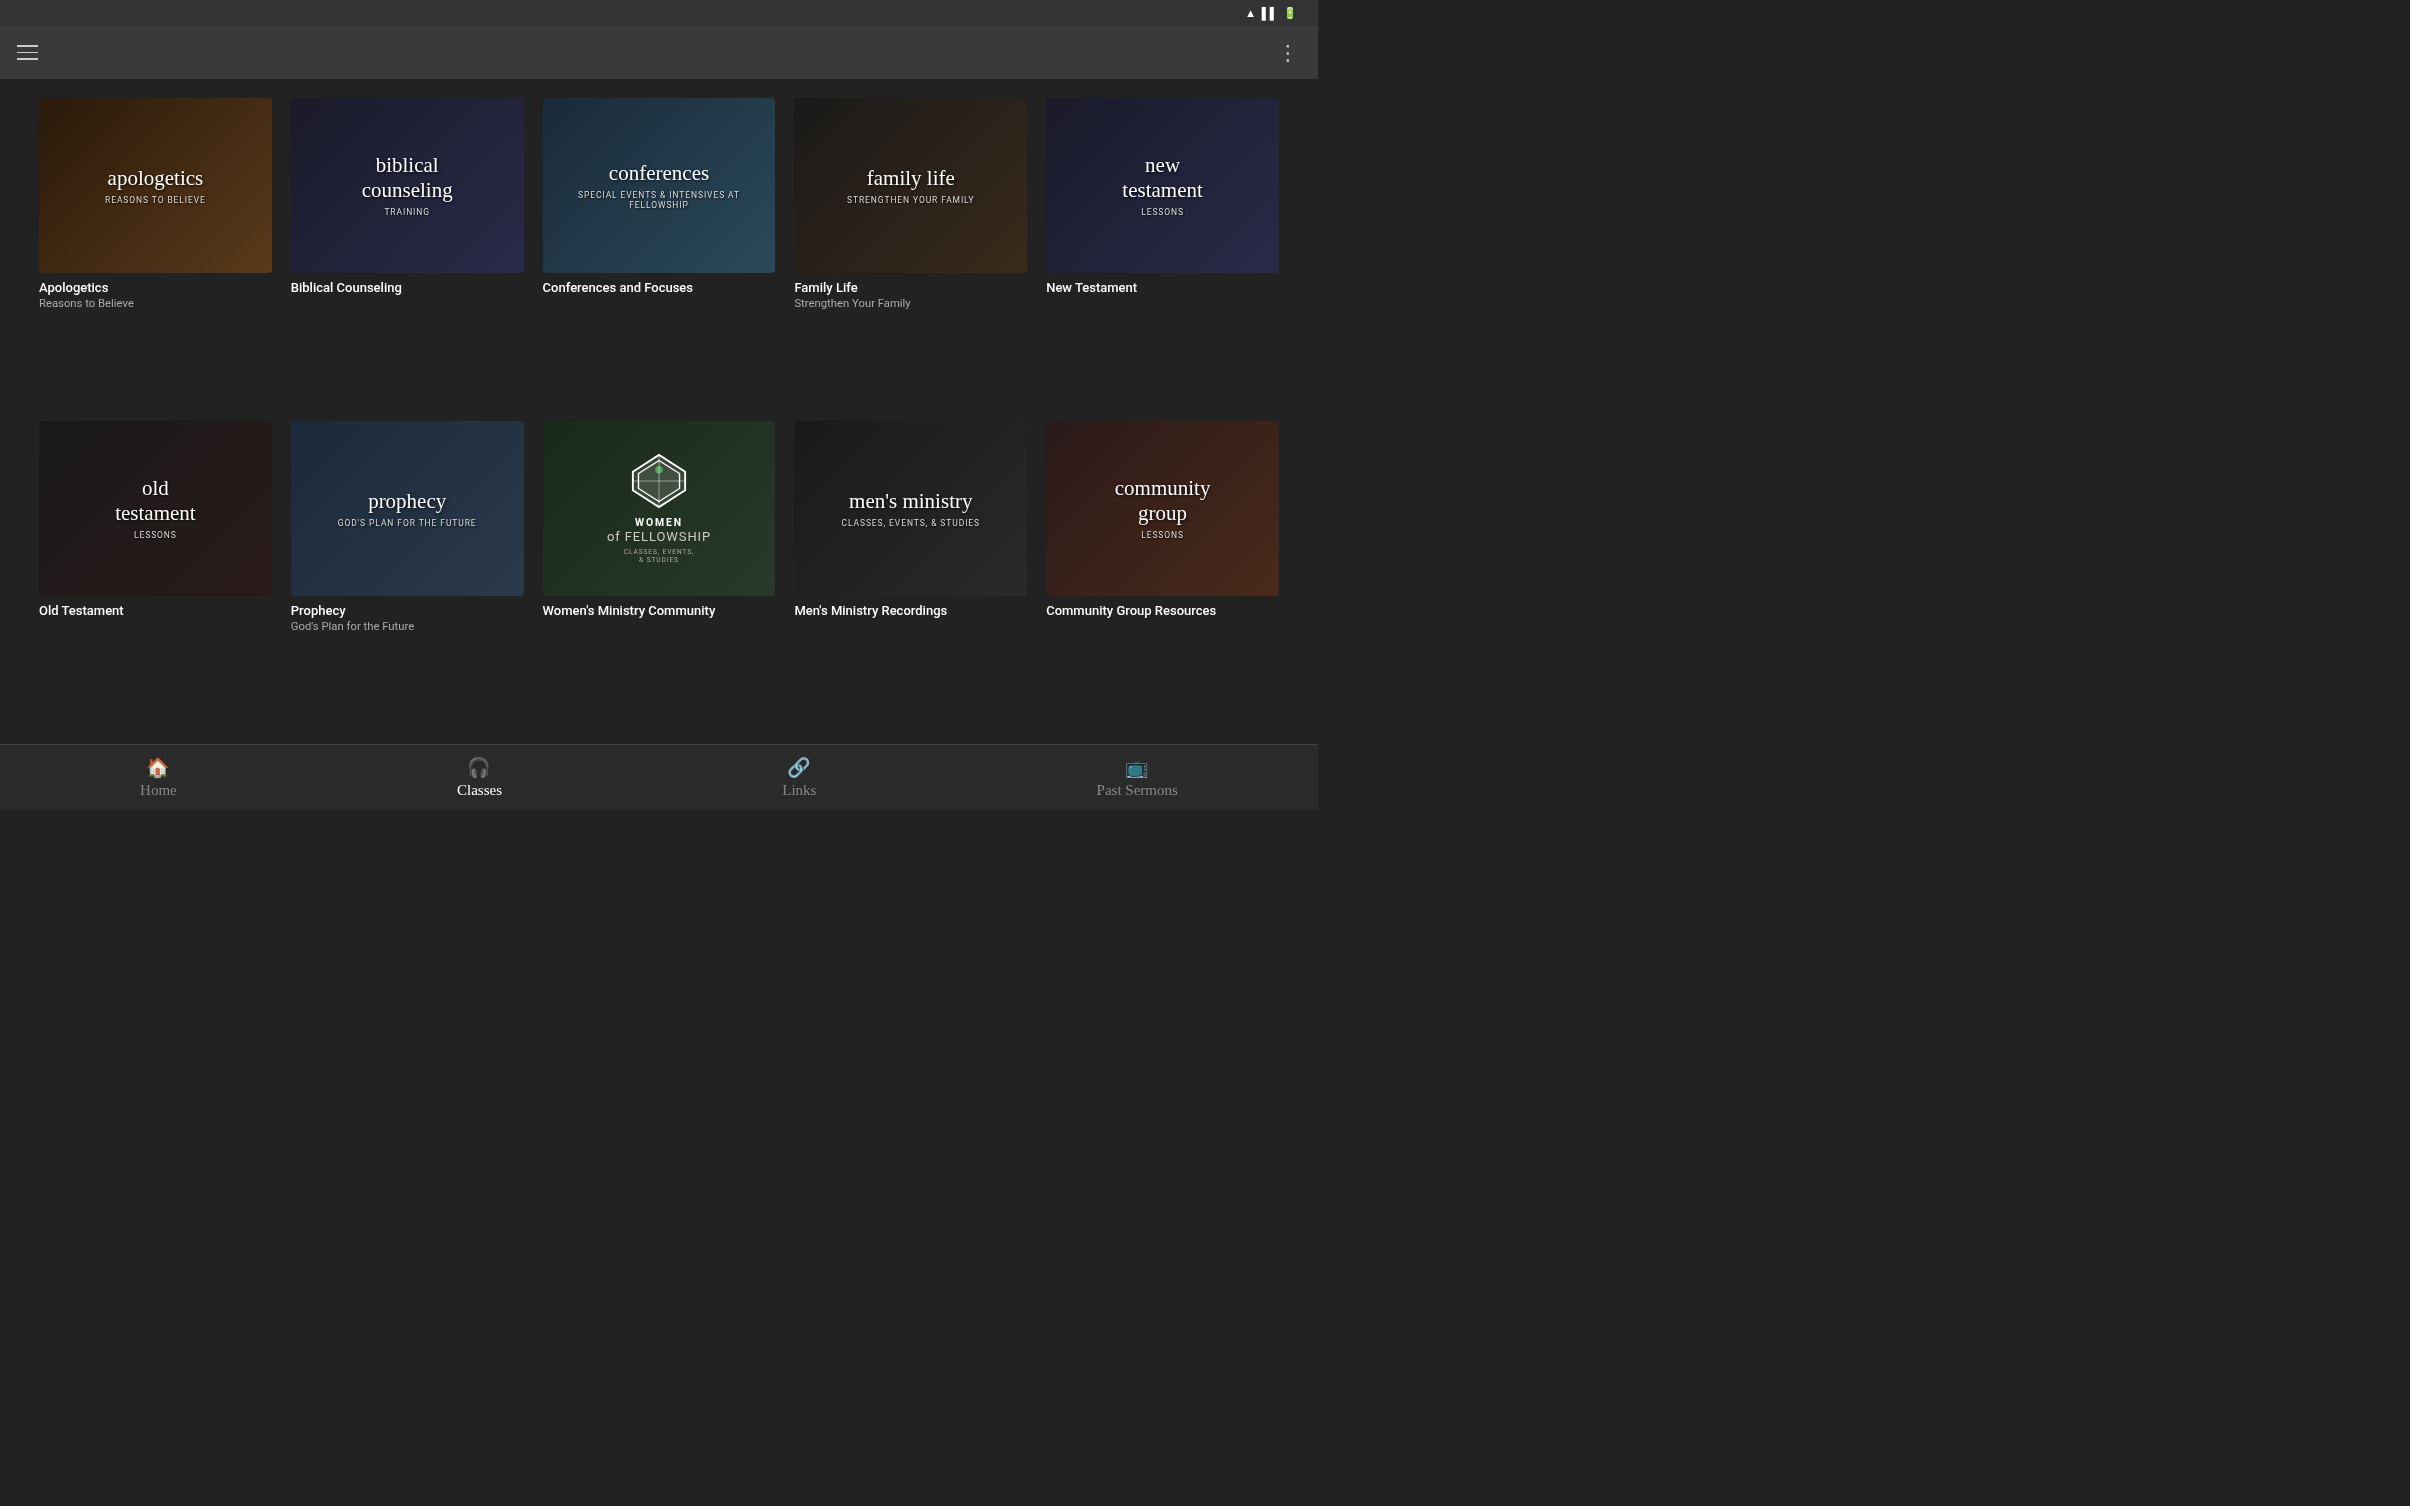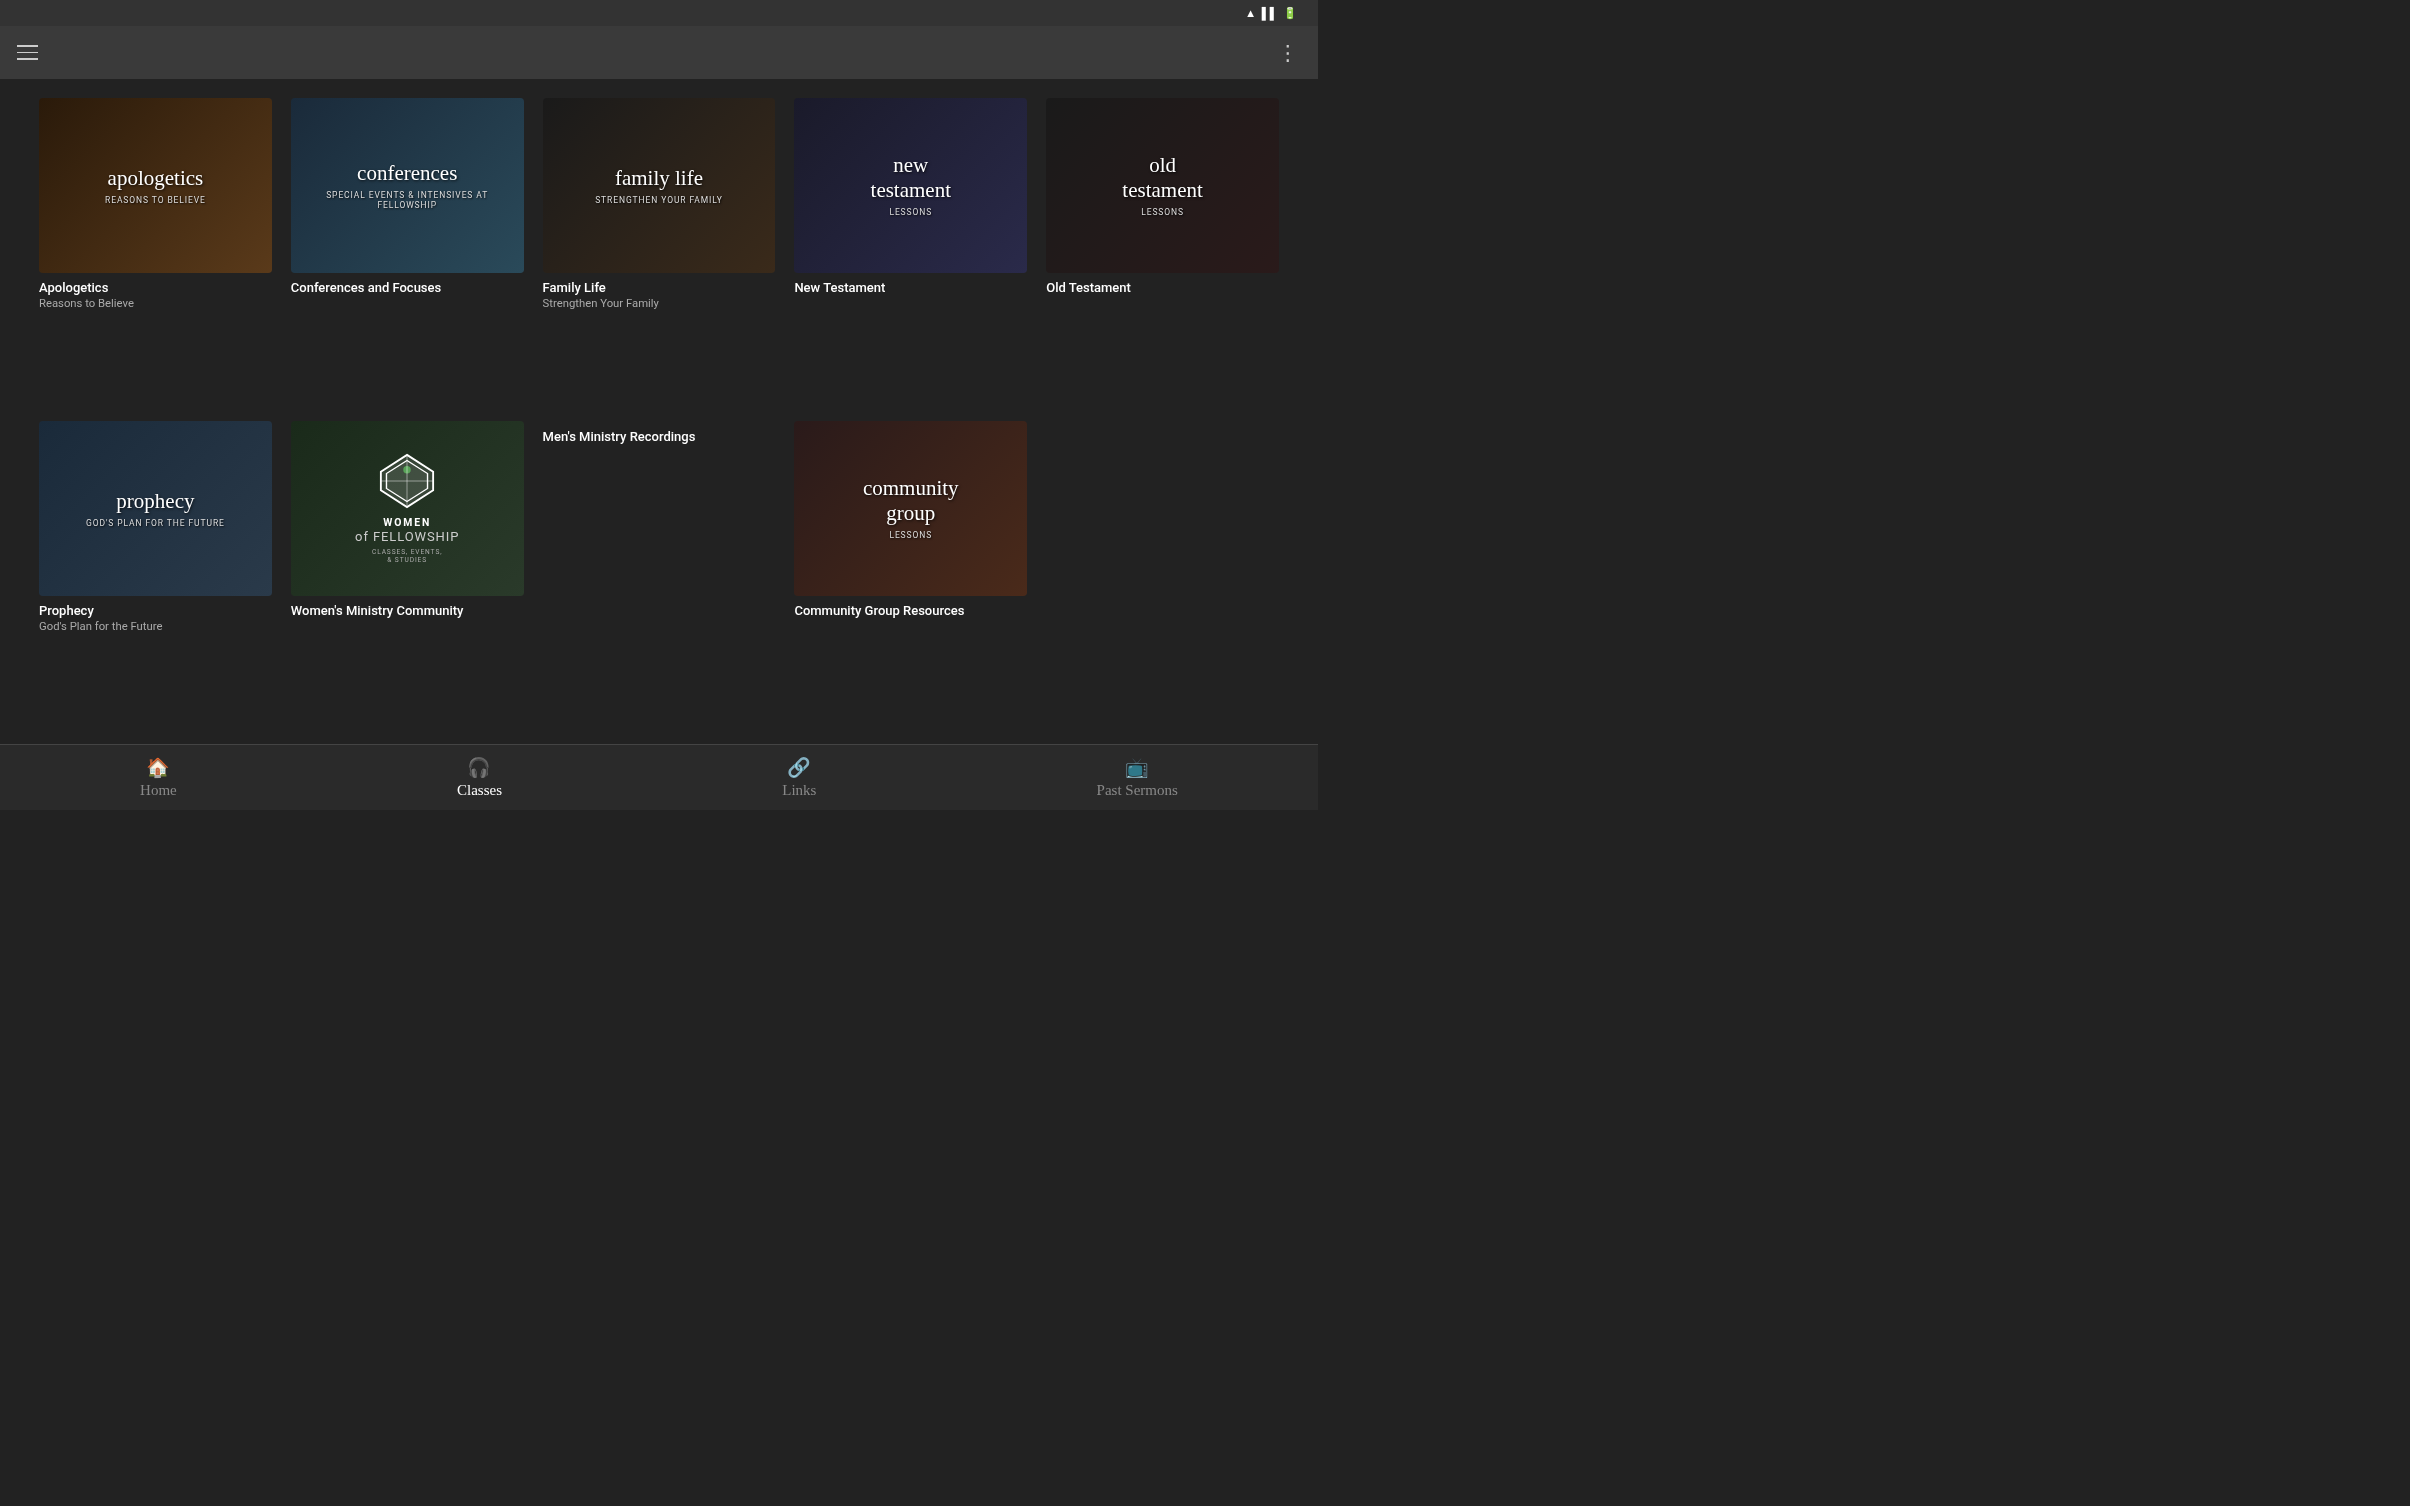--- a/index.html
+++ b/index.html
@@ -220,20 +220,33 @@
       <div class="card-image bg-apologetics">
         <div class="card-overlay-text">
           <div class="main-text">
             <div>apologetics</div>
           </div>
           <div class="sub-text">REASONS TO BELIEVE</div>
         </div>
       </div>
       <div class="card-title">Apologetics</div>
       <div class="card-subtitle">Reasons to Believe</div>
+    </div>
+    <div class="card">
+      <div class="card-image bg-biblical">
+        <div class="card-overlay-text">
+          <div class="main-text">
+            <div>biblical</div>
+            <div>counseling</div>
+          </div>
+          <div class="sub-text">TRAINING</div>
+        </div>
+      </div>
+      <div class="card-title">Biblical Counseling</div>
+
     </div>
     <div class="card">
       <div class="card-image bg-conferences">
         <div class="card-overlay-text">
           <div class="main-text">
             <div>conferences</div>
           </div>
           <div class="sub-text">SPECIAL EVENTS &amp; INTENSIVES AT FELLOWSHIP</div>
         </div>
       </div>
@@ -302,20 +315,28 @@
           </svg>
           <div style="font-size:10.4px;font-weight:bold;color:#fff;letter-spacing:1.9px;">WOMEN</div>
           <div style="font-size:13px;color:#ccc;letter-spacing:0.9px;">of FELLOWSHIP</div>
           <div style="font-size:6.6px;color:#aaa;letter-spacing:0.9px;margin-top:3.8px;">CLASSES, EVENTS,</div>
           <div style="font-size:6.6px;color:#aaa;letter-spacing:0.9px;">&amp; STUDIES</div>
         </div>
       </div>
       <div class="card-title">Women's Ministry Community</div>
     </div>
     <div class="card">
+      <div class="card-image bg-mens">
+        <div class="card-overlay-text">
+          <div class="main-text">
+            <div>men's ministry</div>
+          </div>
+          <div class="sub-text">CLASSES, EVENTS, &amp; STUDIES</div>
+        </div>
+      </div>
       <div class="card-title">Men's Ministry Recordings</div>
 
     </div>
     <div class="card">
       <div class="card-image bg-community">
         <div class="card-overlay-text">
           <div class="main-text">
             <div>community</div>
             <div>group</div>
           </div>

